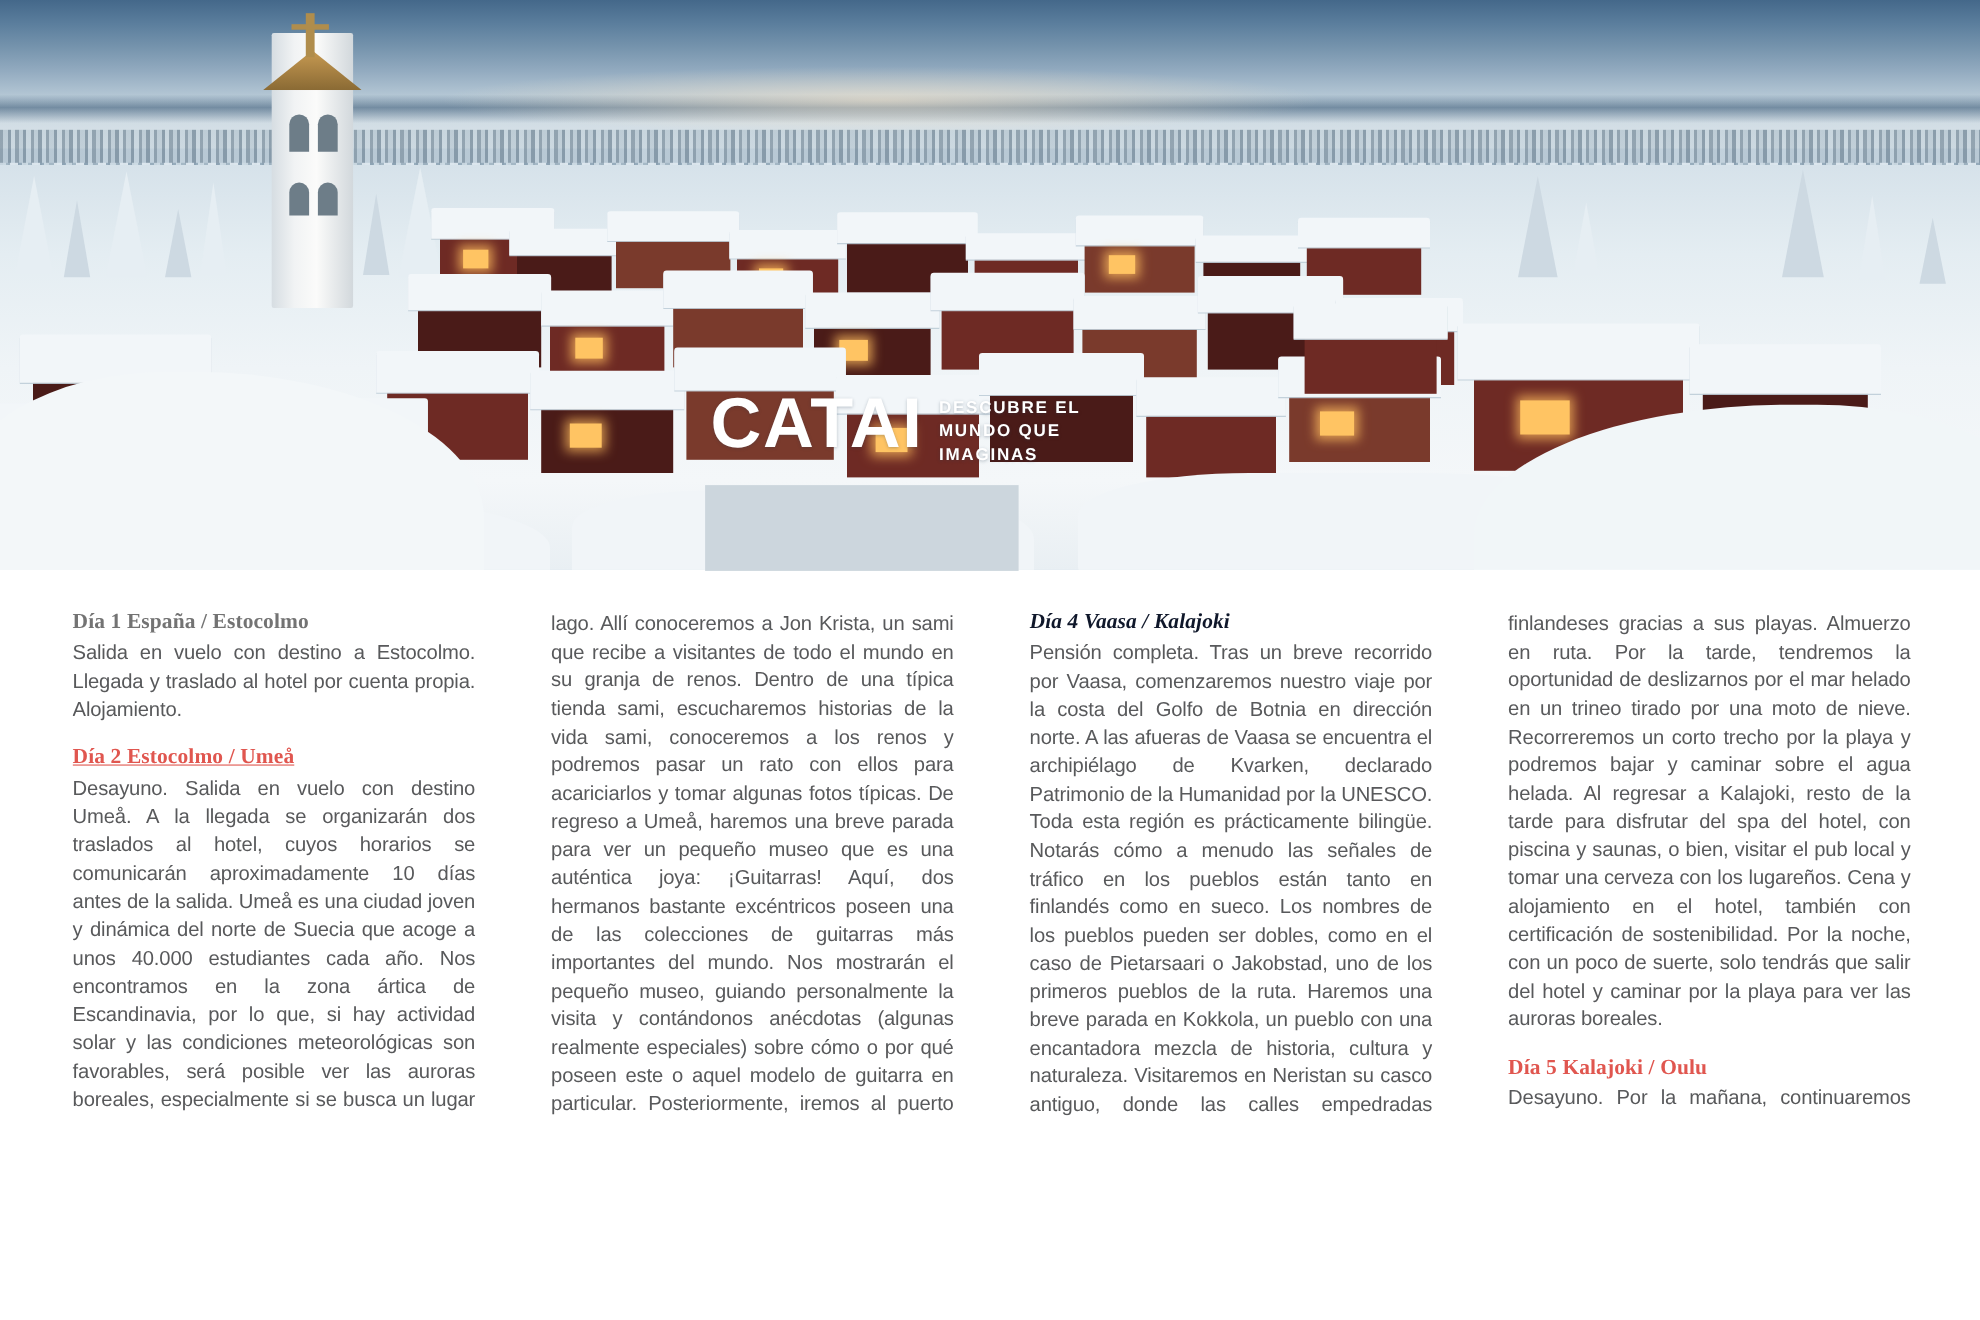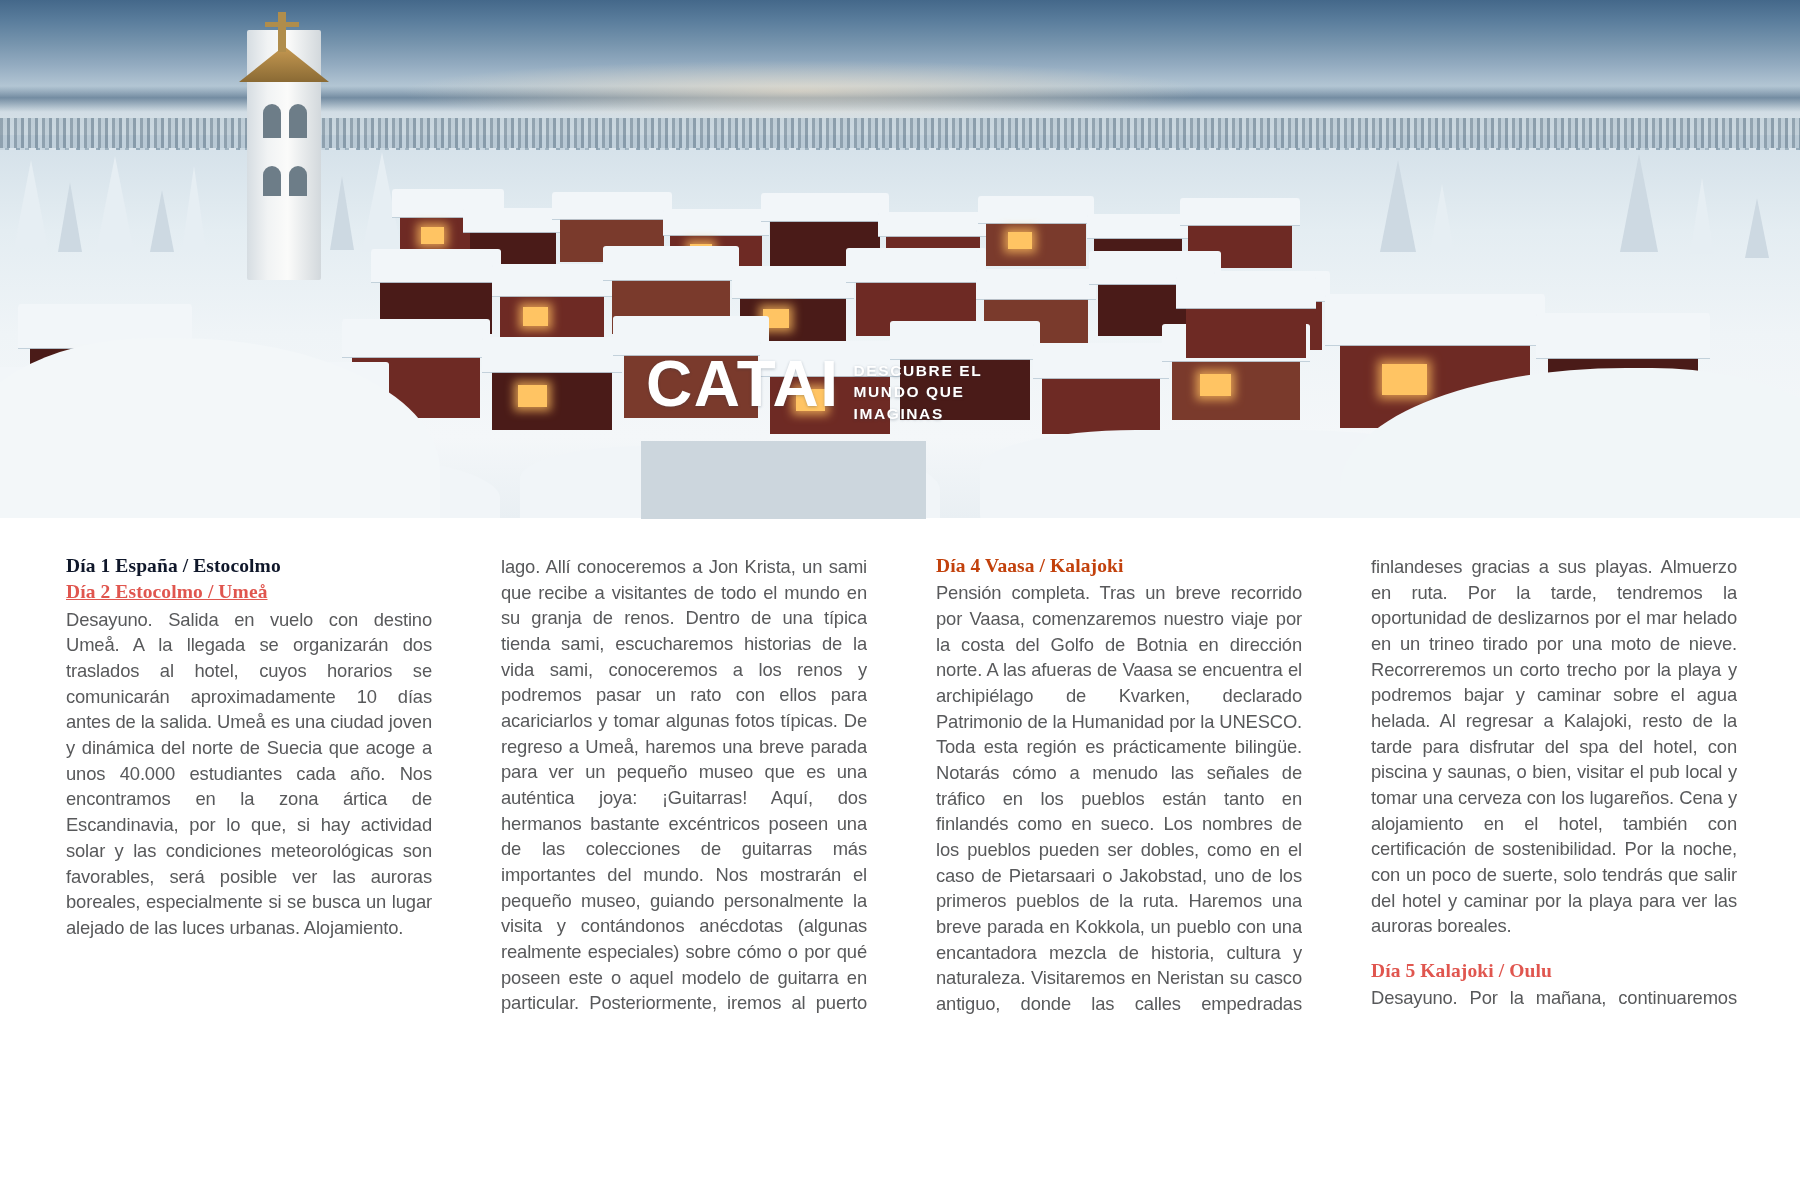--- a/index.html
+++ b/index.html
@@ -374,29 +374,30 @@
     <div class="logo-tag">
       <div>DESCUBRE EL</div>
       <div>MUNDO QUE</div>
       <div>IMAGINAS</div>
     </div>
   </div>
 
   <div class="body-area">
     <div class="columns" id="columns-root">
         <div class="col">
-          <div class="day-head" style="color: #0f172a;">Día 1 España / Estocolmo</div>
+          <div class="day-head" style="color: #737373;">Día 1 España / Estocolmo</div>
+          <div class="para" style="color: rgb(88, 89, 91);">Salida en vuelo con destino a Estocolmo. Llegada y traslado al hotel por cuenta propia. Alojamiento.</div>
           <div class="day-head" style="color: rgb(224, 86, 79); text-decoration: underline;">Día 2 Estocolmo / Umeå</div>
           <div class="para" style="color: rgb(88, 89, 91);">Desayuno. Salida en vuelo con destino Umeå. A la llegada se organizarán dos traslados al hotel, cuyos horarios se comunicarán aproximadamente 10 días antes de la salida. Umeå es una ciudad joven y dinámica del norte de Suecia que acoge a unos 40.000 estudiantes cada año. Nos encontramos en la zona ártica de Escandinavia, por lo que, si hay actividad solar y las condiciones meteorológicas son favorables, será posible ver las auroras boreales, especialmente si se busca un lugar alejado de las luces urbanas. Alojamiento.</div>
         </div>
         <div class="col">
           <div class="para" style="color: rgb(88, 89, 91);">lago. Allí conoceremos a Jon Krista, un sami que recibe a visitantes de todo el mundo en su granja de renos. Dentro de una típica tienda sami, escucharemos historias de la vida sami, conoceremos a los renos y podremos pasar un rato con ellos para acariciarlos y tomar algunas fotos típicas. De regreso a Umeå, haremos una breve parada para ver un pequeño museo que es una auténtica joya: ¡Guitarras! Aquí, dos hermanos bastante excéntricos poseen una de las colecciones de guitarras más importantes del mundo. Nos mostrarán el pequeño museo, guiando personalmente la visita y contándonos anécdotas (algunas realmente especiales) sobre cómo o por qué poseen este o aquel modelo de guitarra en particular. Posteriormente, iremos al puerto de Umeå, donde tomaremos el barco Wasaline para cruzar el mar semicongelado y llegar a Finlandia, a la ciudad de Vaasa. El barco es una joya de la tecnología y la ingeniería, y está considerado a la vanguardia de la sostenibilidad. Almuerzo a bordo. Al llegar a Vaasa por la tarde, se rea-</div>
         </div>
         <div class="col">
-          <div class="day-head" style="color: #c2410c;">Día 4 Vaasa / Kalajoki</div>
+          <div class="day-head" style="color: #0f172a; font-style: italic;">Día 4 Vaasa / Kalajoki</div>
           <div class="para" style="color: rgb(88, 89, 91);">Pensión completa. Tras un breve recorrido por Vaasa, comenzaremos nuestro viaje por la costa del Golfo de Botnia en dirección norte. A las afueras de Vaasa se encuentra el archipiélago de Kvarken, declarado Patrimonio de la Humanidad por la UNESCO. Toda esta región es prácticamente bilingüe. Notarás cómo a menudo las señales de tráfico en los pueblos están tanto en finlandés como en sueco. Los nombres de los pueblos pueden ser dobles, como en el caso de Pietarsaari o Jakobstad, uno de los primeros pueblos de la ruta. Haremos una breve parada en Kokkola, un pueblo con una encantadora mezcla de historia, cultura y naturaleza. Visitaremos en Neristan su casco antiguo, donde las calles empedradas cuentan historias centenarias. Después continuaremos hacia Kalajoki, un lugar muy popular para las vacaciones de verano de los</div>
         </div>
         <div class="col">
           <div class="para" style="color: rgb(88, 89, 91);">finlandeses gracias a sus playas. Almuerzo en ruta. Por la tarde, tendremos la oportunidad de deslizarnos por el mar helado en un trineo tirado por una moto de nieve. Recorreremos un corto trecho por la playa y podremos bajar y caminar sobre el agua helada. Al regresar a Kalajoki, resto de la tarde para disfrutar del spa del hotel, con piscina y saunas, o bien, visitar el pub local y tomar una cerveza con los lugareños. Cena y alojamiento en el hotel, también con certificación de sostenibilidad. Por la noche, con un poco de suerte, solo tendrás que salir del hotel y caminar por la playa para ver las auroras boreales.</div>
           <div class="day-head" style="color: rgb(224, 86, 79); margin-top: 10px;">Día 5 Kalajoki / Oulu</div>
           <div class="para" style="color: rgb(88, 89, 91);">Desayuno. Por la mañana, continuaremos nuestro viaje por la costa, esta vez para llegar a la ciudad de Oulu, Capital Europea de la Cultura 2026, que combina innovación y tradición en un ambiente auténticamente finlandés. En el centro se alza la catedral neoclásica, que alberga uno de los retratos más</div>
         </div>
       </div>
   </div>
 

